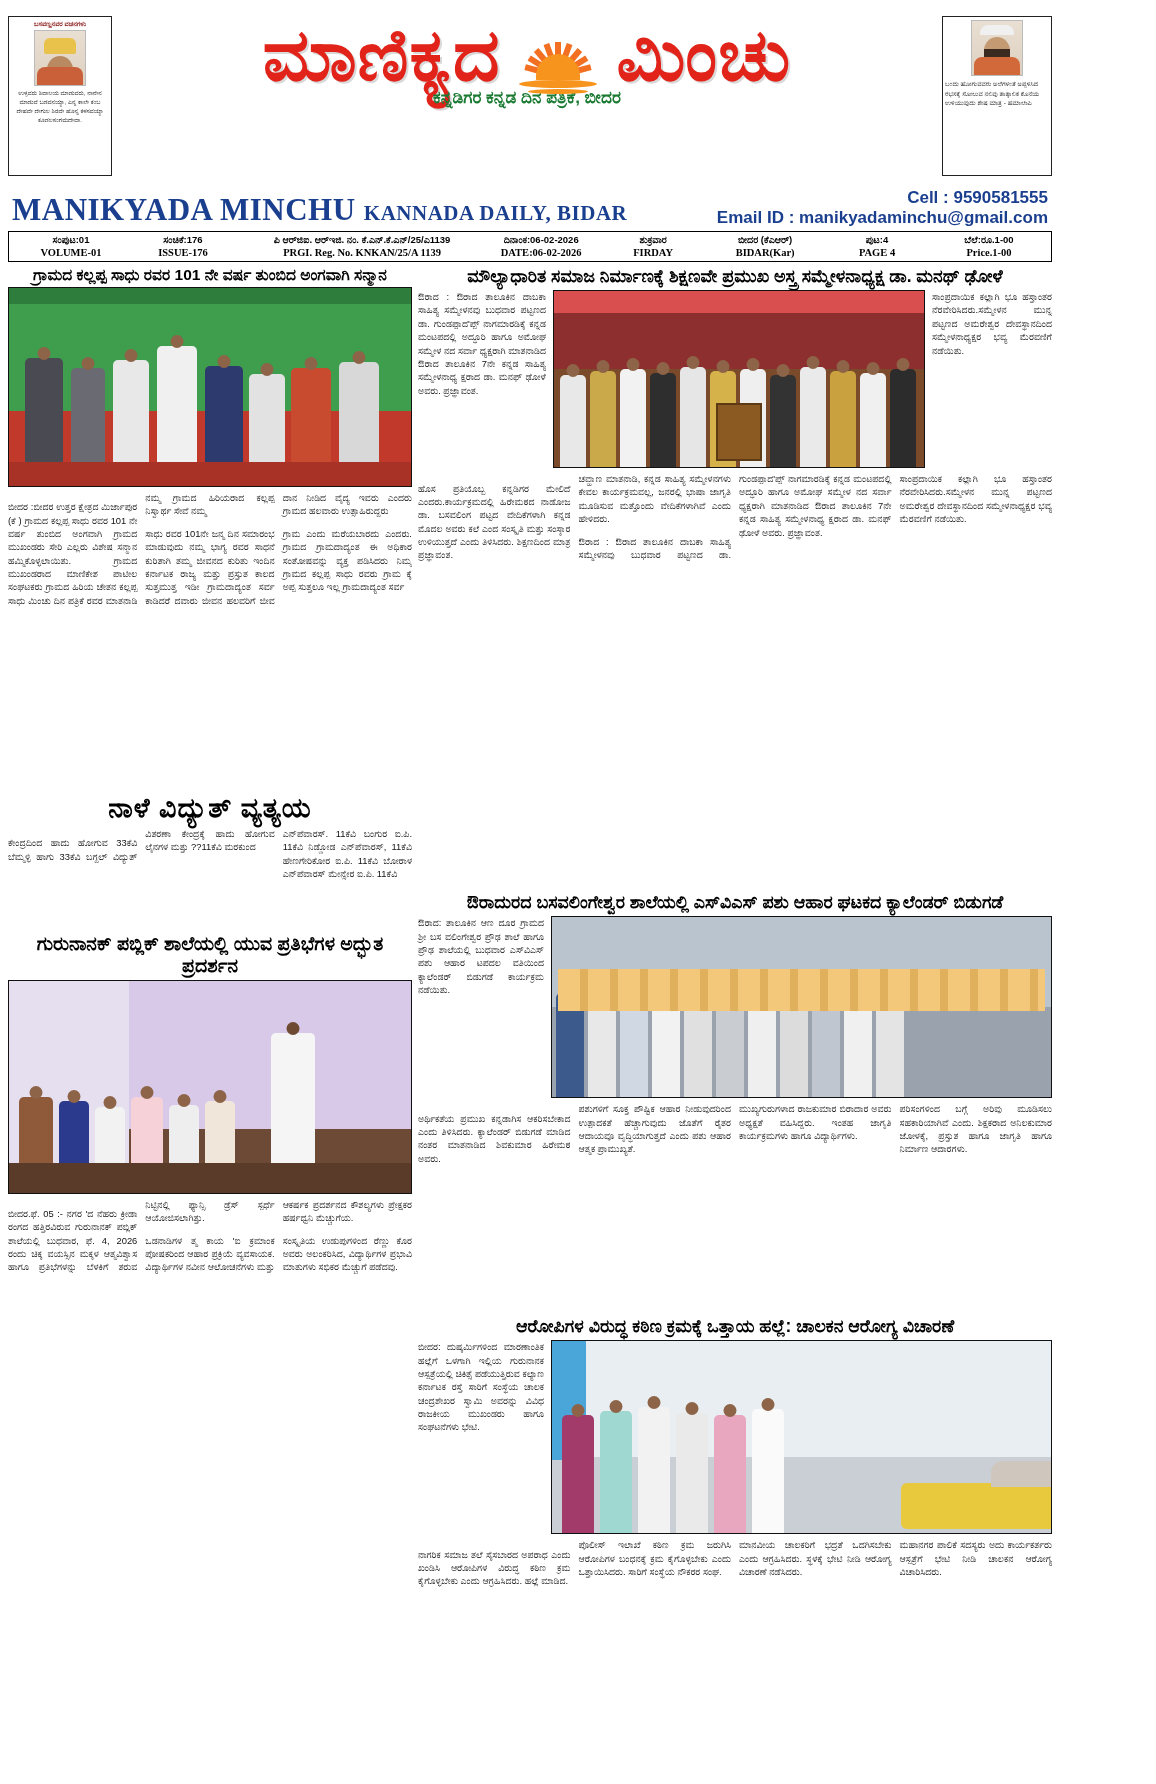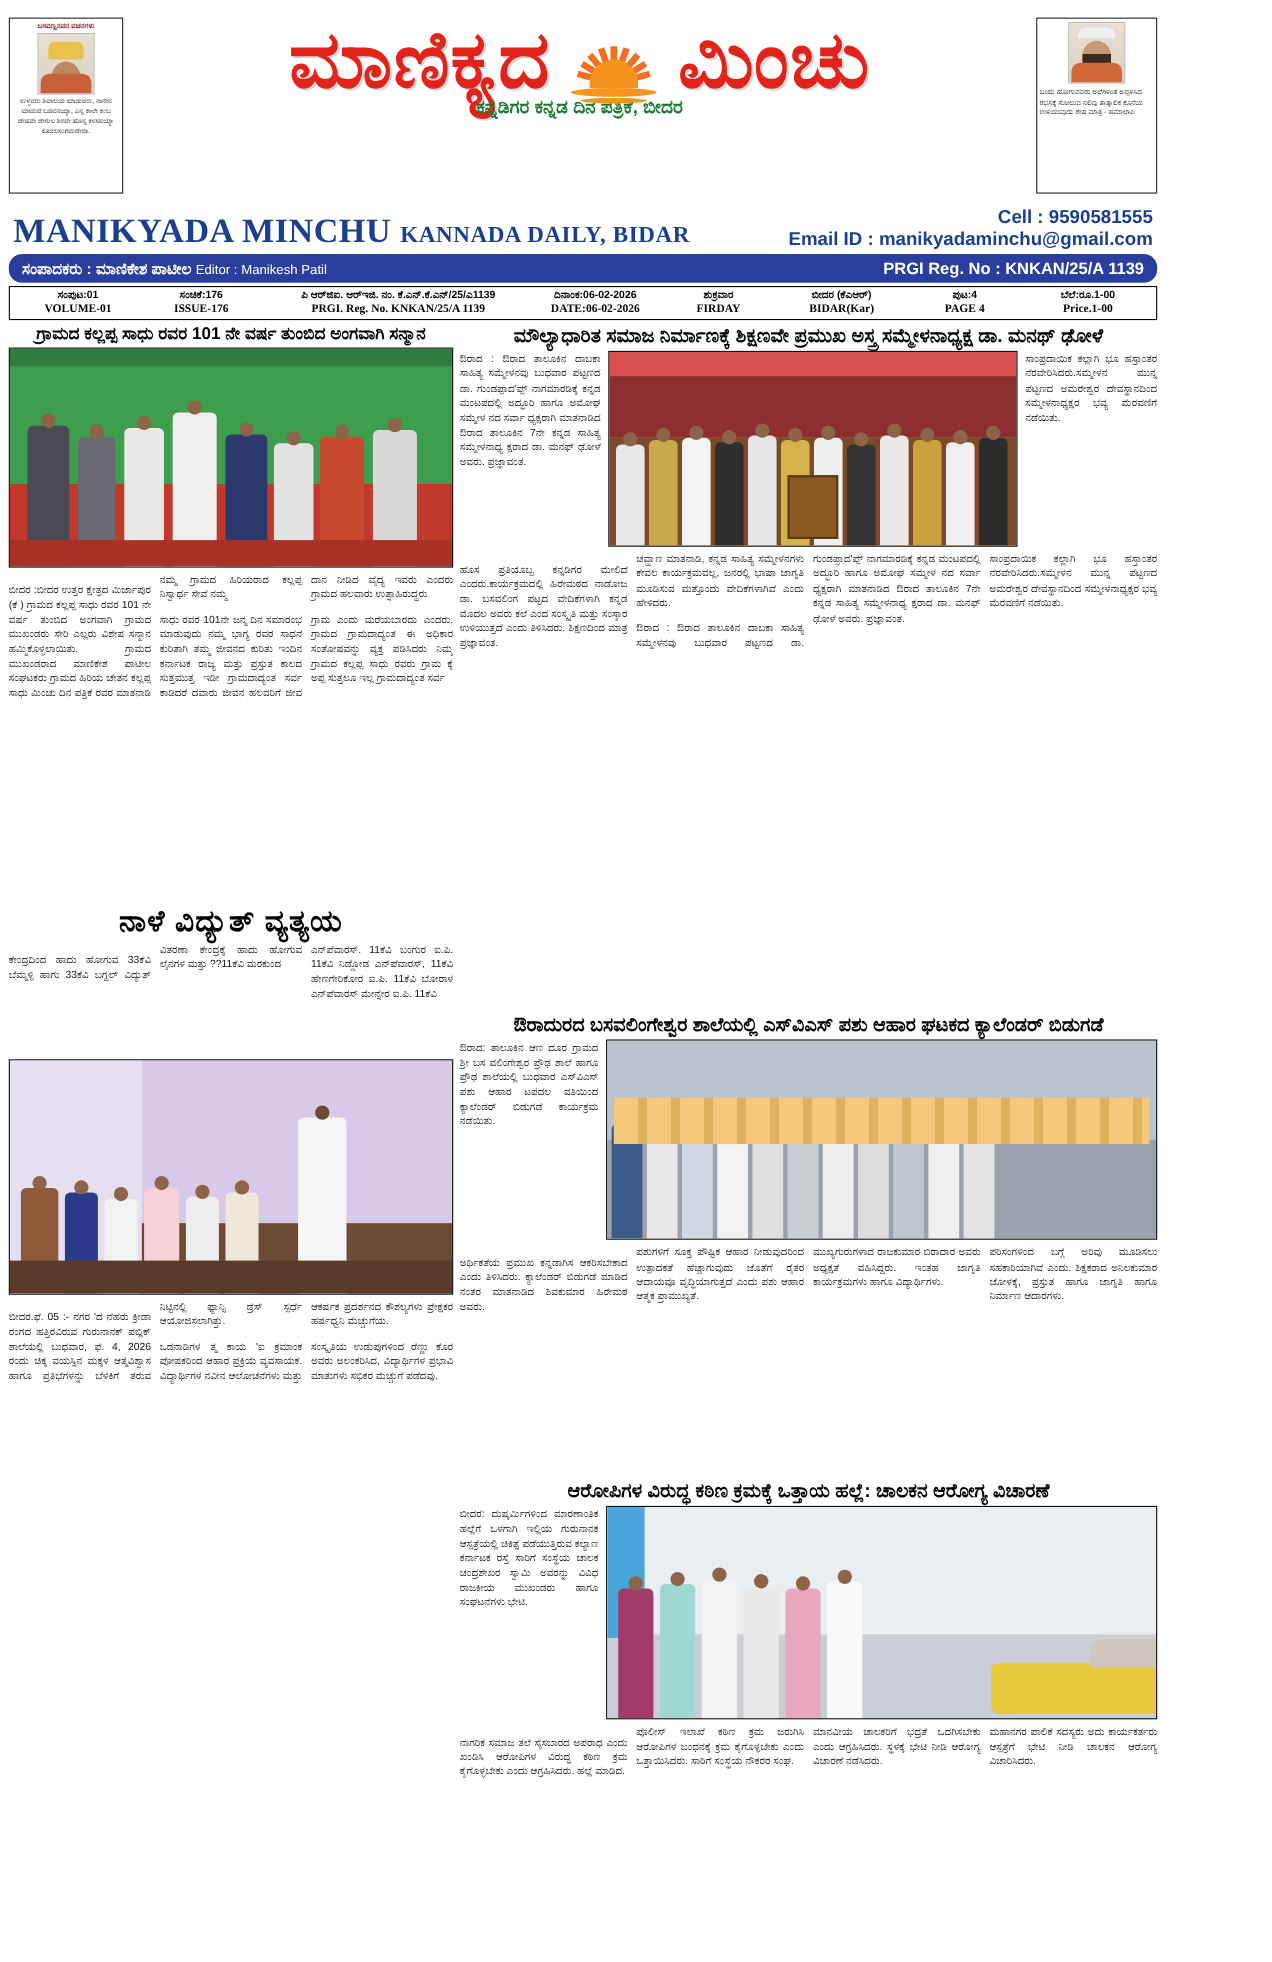--- a/index.html
+++ b/index.html
@@ -185,27 +185,20 @@
     <div class="eng-name">
       <span>MANIKYADA MINCHU</span>
       <small>KANNADA DAILY, BIDAR</small>
     </div>
     <div class="contact">
       <div class="cell">Cell : 9590581555</div>
       <div class="email">Email ID : manikyadaminchu@gmail.com</div>
     </div>
   </div>
 
-  <div class="blue-bar">
-    <div class="left">
-      <span>ಸಂಪಾದಕರು : ಮಾಣಿಕೇಶ ಪಾಟೀಲ</span>
-      <span class="ed">Editor : Manikesh Patil</span>
-    </div>
-    <div class="right">PRGI Reg. No : KNKAN/25/A 1139</div>
-  </div>
 
   <div class="info-bar">
     <div class="info-cell">
       <div class="kn">ಸಂಪುಟ:01</div>
       <div class="en">VOLUME-01</div>
     </div>
     <div class="info-cell">
       <div class="kn">ಸಂಚಿಕೆ:176</div>
       <div class="en">ISSUE-176</div>
     </div>
@@ -282,20 +275,21 @@
 
       <div style="margin-top:2px;">
         <div class="hl hl-big">ನಾಳೆ ವಿದ್ಯುತ್ ವ್ಯತ್ಯಯ</div>
         <div class="cols3 body-txt" style="margin-top:3px;height:104px;overflow:hidden;">
           <p>ಕೇಂದ್ರದಿಂದ ಹಾದು ಹೋಗುವ 33ಕೆವಿ ಬೆಮ್ಮಳ್ಳಿ ಹಾಗು 33ಕೆವಿ ಬಗ್ದಲ್ ವಿದ್ಯುತ್ ವಿತರಣಾ ಕೇಂದ್ರಕ್ಕೆ ಹಾದು ಹೋಗುವ ಲೈನಗಳ ಮತ್ತು ??11ಕೆವಿ ಮರಕುಂದ</p>
           <p>ಎನ್‌ಪೆವಾರಸ್. 11ಕೆವಿ ಬಂಗುರ ಐ.ಪಿ. 11ಕೆವಿ ನಿಡ್ಡೋಡ ಎನ್‌ಪೆವಾರಸ್, 11ಕೆವಿ ಹೇಣಗೇರಿಕೋರ ಐ.ಪಿ. 11ಕೆವಿ ಬೋರಾಳ ಎನ್‌ಪೆವಾರಸ್ ಮೇನ್ಸೇರ ಐ.ಪಿ. 11ಕೆವಿ</p>
         </div>
       </div>
 
       <div style="margin-top:2px;">
+        <div class="hl hl-mid">ಗುರುನಾನಕ್ ಪಬ್ಲಿಕ್ ಶಾಲೆಯಲ್ಲಿ ಯುವ ಪ್ರತಿಭೆಗಳ ಅದ್ಭುತ ಪ್ರದರ್ಶನ</div>
         <div class="photo" style="height:214px;margin-top:3px;">
           <div class="scene">
             <div class="sky" style="background:#d9c9e8;height:70%;"></div>
             <div class="floor" style="background:#6d4a36;height:30%;"></div>
             <div class="strip" style="left:0;top:0;width:46px;height:100%;background:#b38bd4;"></div>
             <div class="strip" style="right:0;top:0;width:120px;height:100%;background:#e6dff0;"></div>
             <div class="person" style="left:10px;width:34px;height:96px;background:#8e5a3a;">
                 <i class="h"></i>
               </div>
             <div class="person" style="left:50px;width:30px;height:92px;background:#2b3a8c;">

